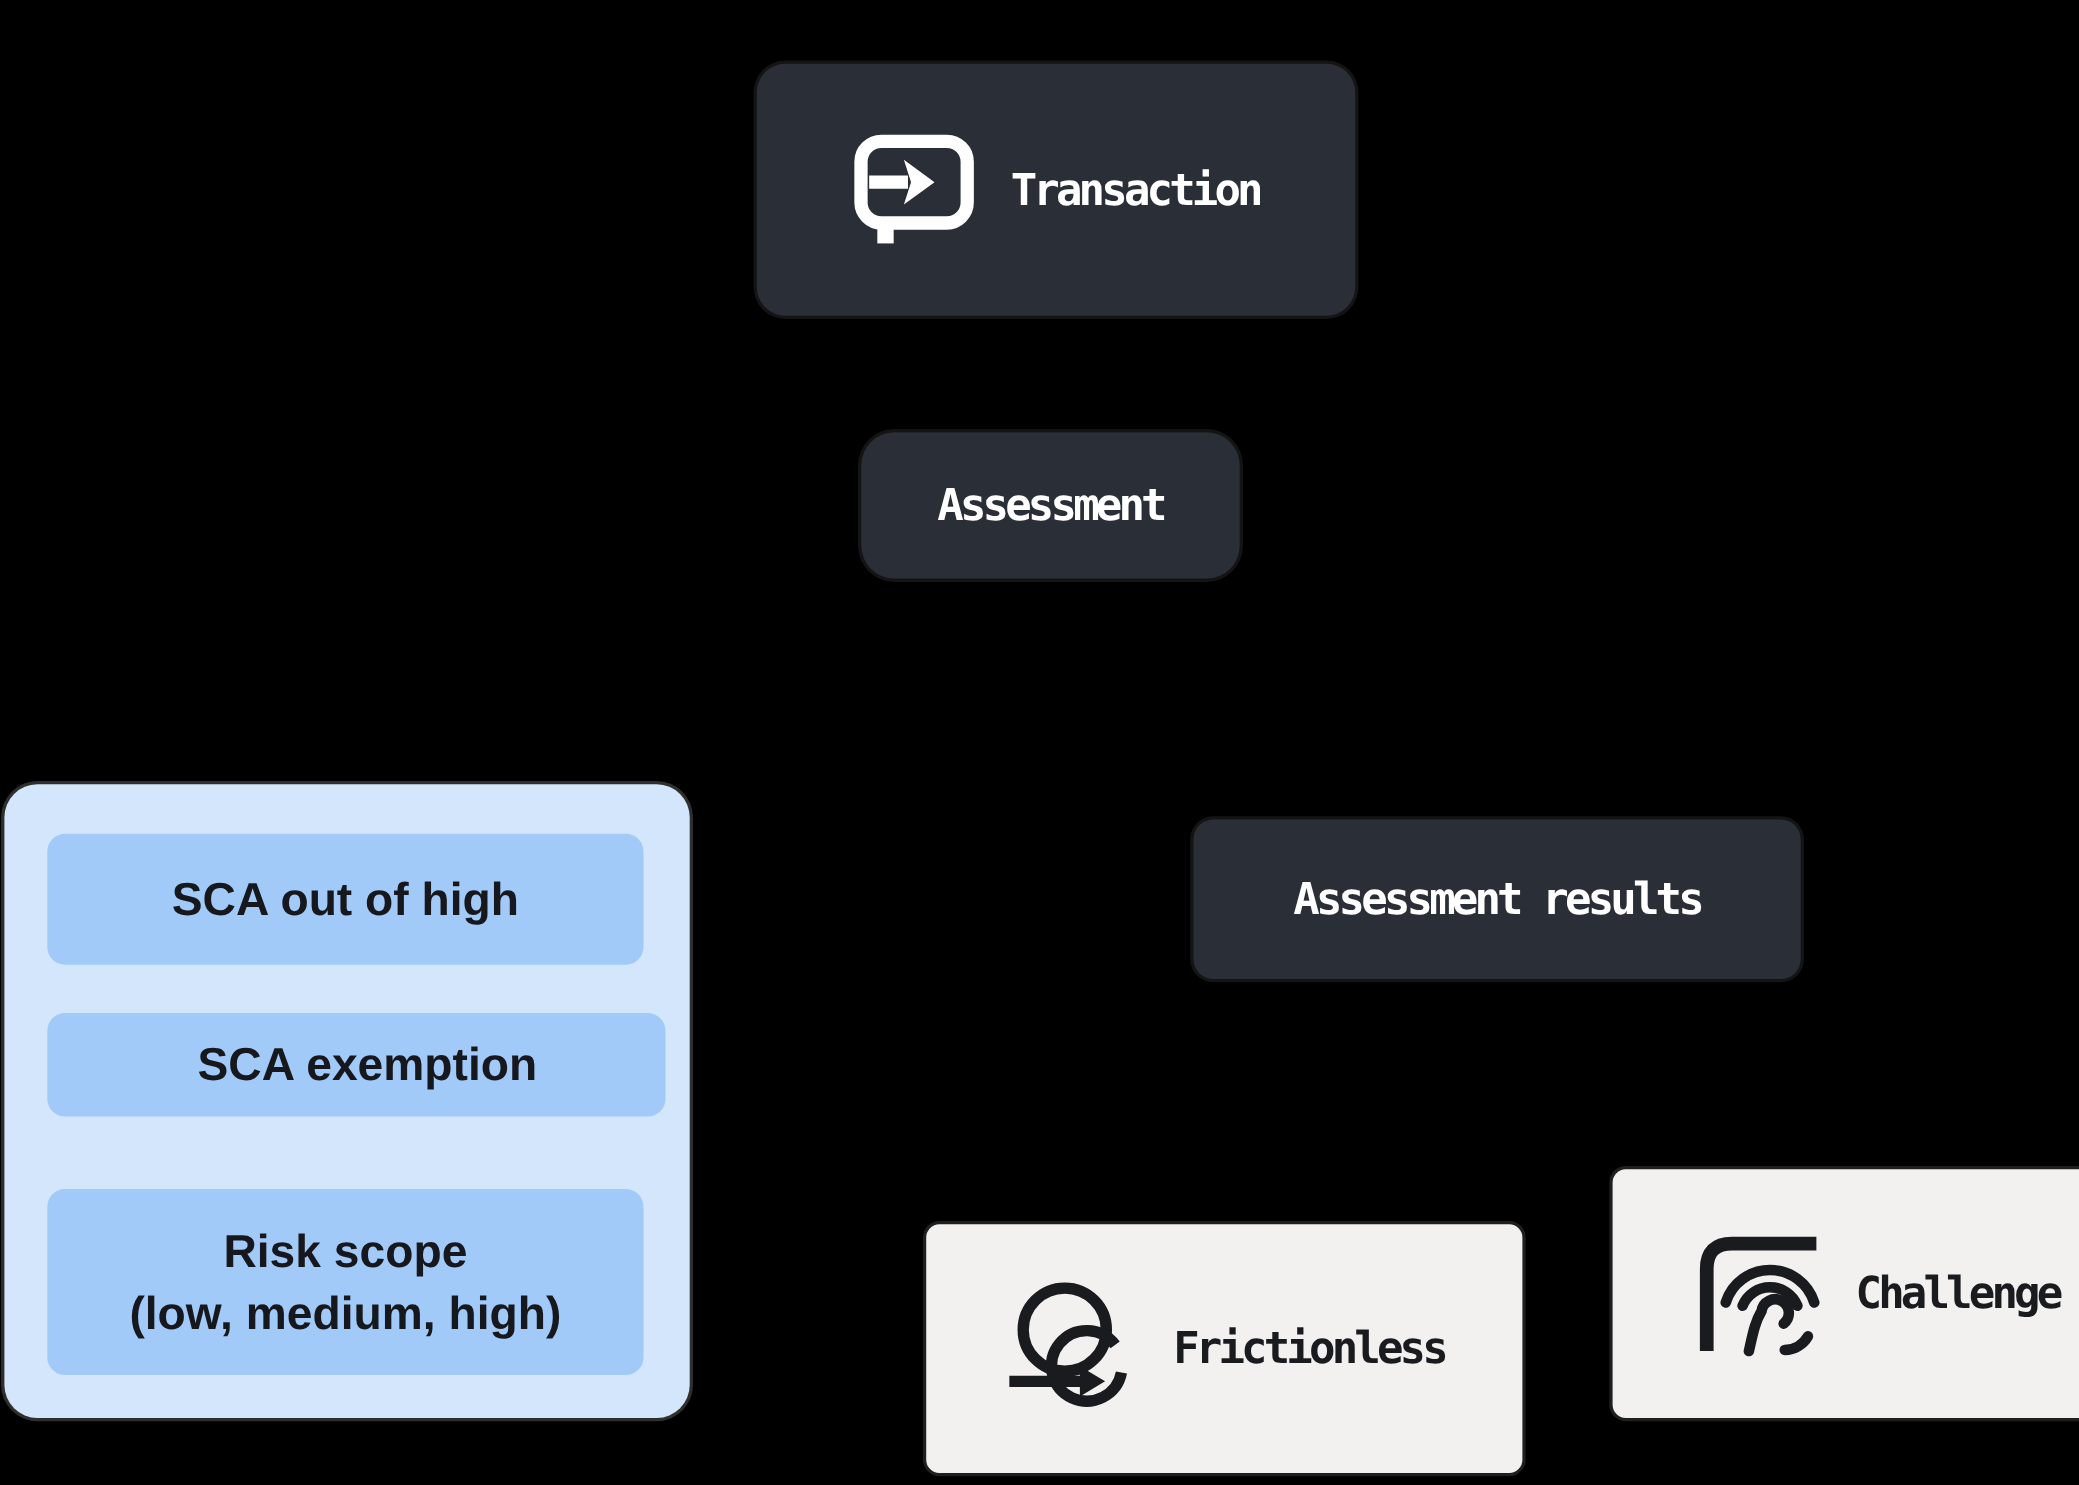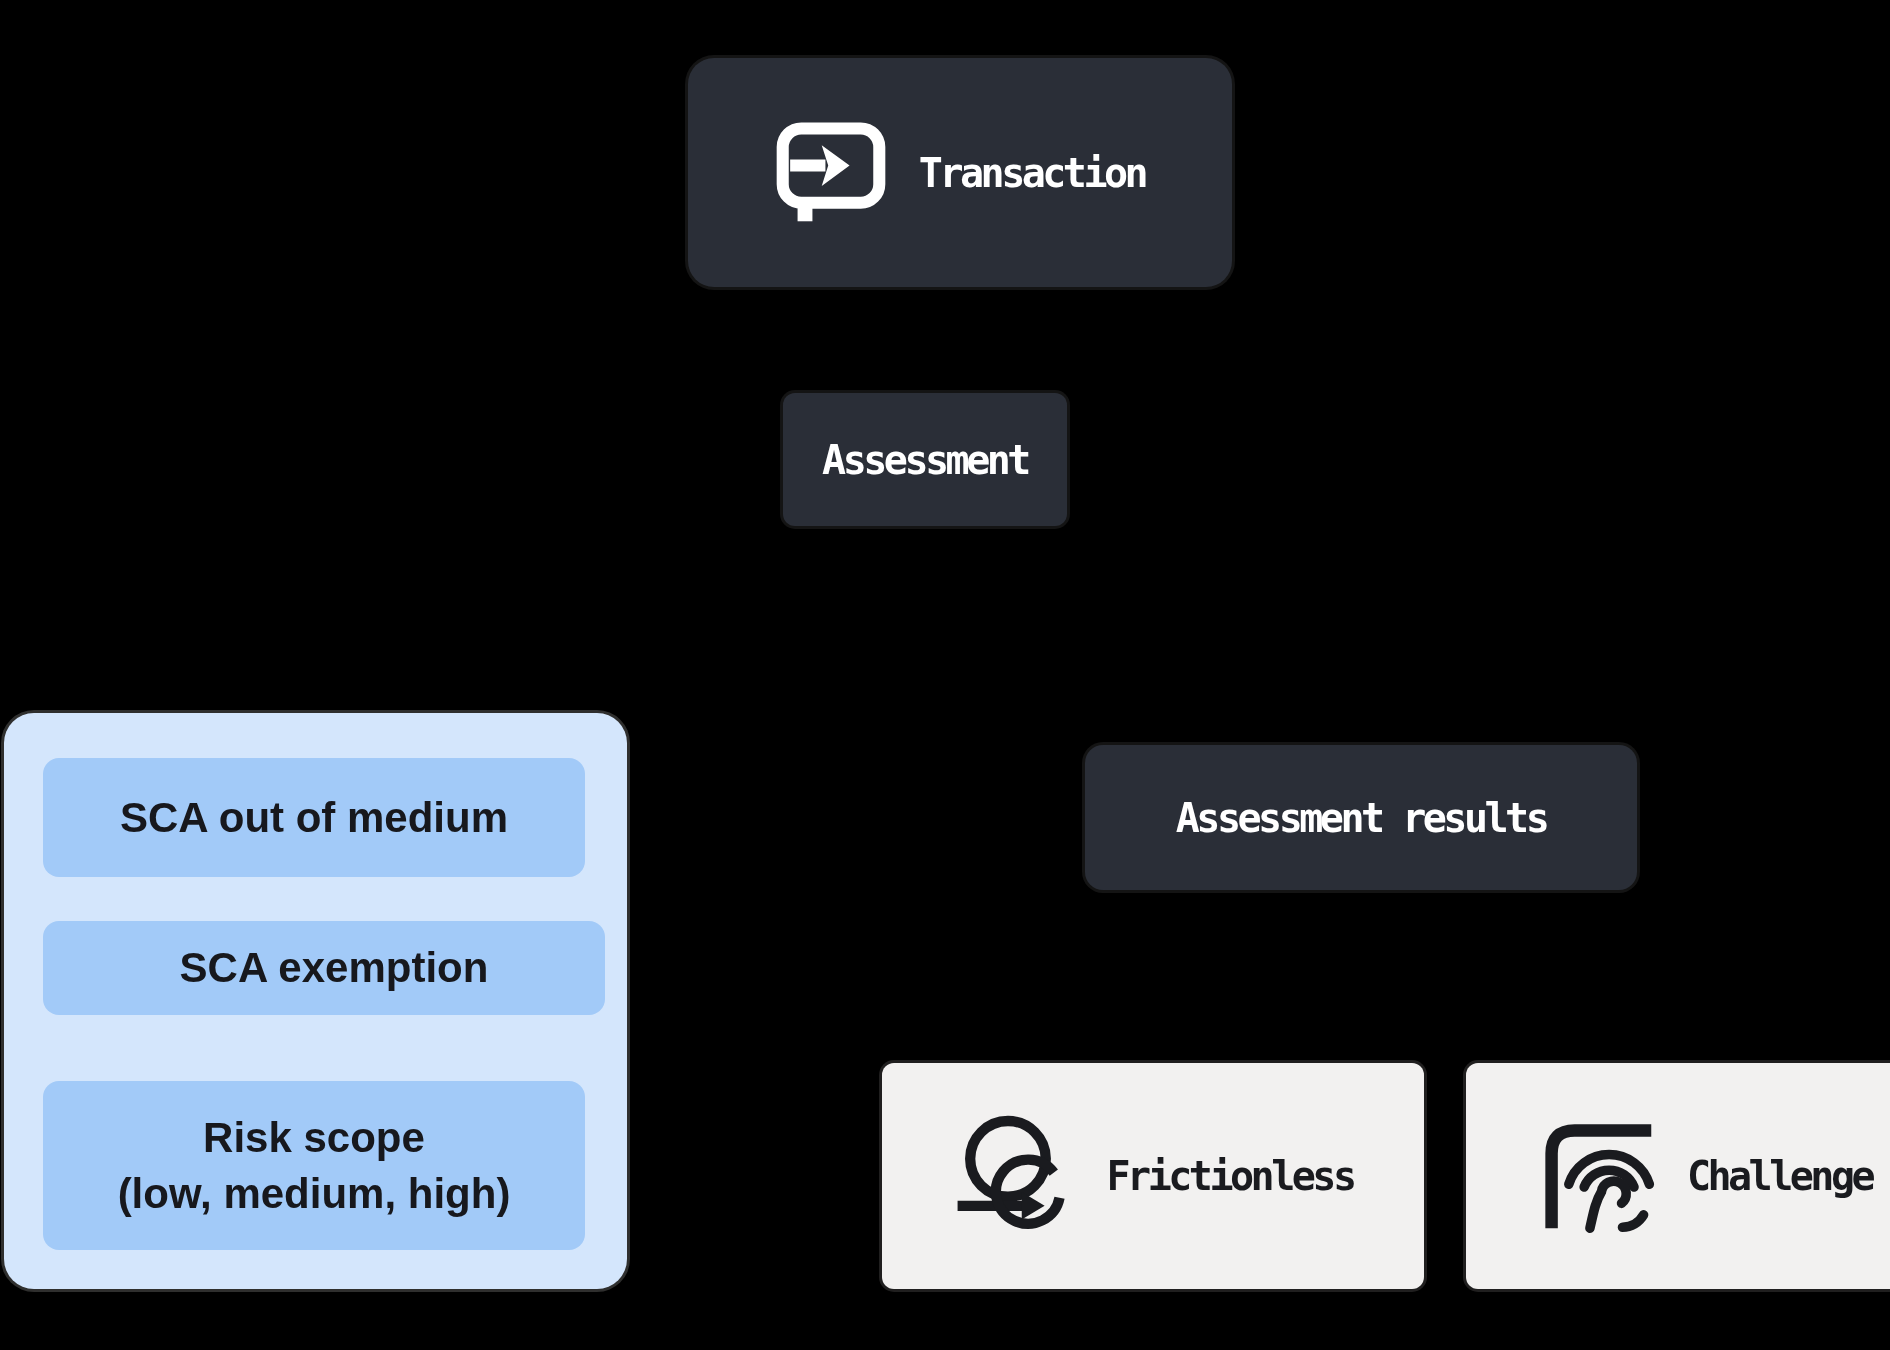--- a/index.html
+++ b/index.html
@@ -31,21 +31,21 @@
     box-shadow:0 0 0 3px rgba(200,198,195,0.10);
   }
   .mono-label{
     font-family:"DejaVu Sans Mono", monospace;
     font-weight:700;
     font-size:40px;
     letter-spacing:-3.5px;
     white-space:nowrap;
   }
   .node-transaction{left:688px;top:58px;width:544px;height:229px;border-radius:26px;gap:32px;}
-  .node-assessment{left:783px;top:393px;width:284px;height:133px;border-radius:12px;}
+  .node-assessment{left:783px;top:393px;width:344px;height:133px;border-radius:30px;}
   .node-results{left:1085px;top:745px;width:552px;height:145px;border-radius:18px;}
 
   .panel{
     position:absolute;
     left:4px;top:713px;width:623px;height:576px;
     background:var(--panel-bg);
     border-radius:30px;
     box-shadow:0 0 0 3px rgba(215,212,208,0.22);
   }
   .chip{
@@ -61,21 +61,21 @@
   .chip-1{top:45px;height:119px;}
   .chip-2{top:208px;height:94px;padding-left:20px;}
   .chip-3{top:368px;height:169px;}
 
   .light{
     background:var(--light-box);
     color:var(--light-box-text);
     border-radius:12px;
     box-shadow:0 0 0 3px rgba(225,222,218,0.14);
   }
-  .node-frictionless{left:842px;top:1063px;width:542px;height:226px;gap:28px;margin-left:40px;}
+  .node-frictionless{left:842px;top:1113px;width:542px;height:226px;gap:28px;}
   .node-challenge{left:1466px;top:1063px;width:482px;height:226px;gap:30px;}
 
   .icon{flex:0 0 auto;display:block;}
 </style>
 </head>
 <body>
 
 <div class="stage">
 
   <div class="node dark node-transaction">
@@ -87,21 +87,21 @@
     </svg>
     <span class="mono-label">Transaction</span>
   </div>
 
   <div class="node dark node-assessment">
     <span class="mono-label">Assessment</span>
   </div>
 
   <div class="panel">
     <div class="chip chip-1">
-      <span>SCA out of medium</span>
+      <span>SCA out of high</span>
     </div>
     <div class="chip chip-2">
       <span>SCA exemption</span>
     </div>
     <div class="chip chip-3">
       <span>Risk scope</span>
       <span>(low, medium, high)</span>
     </div>
   </div>
 

